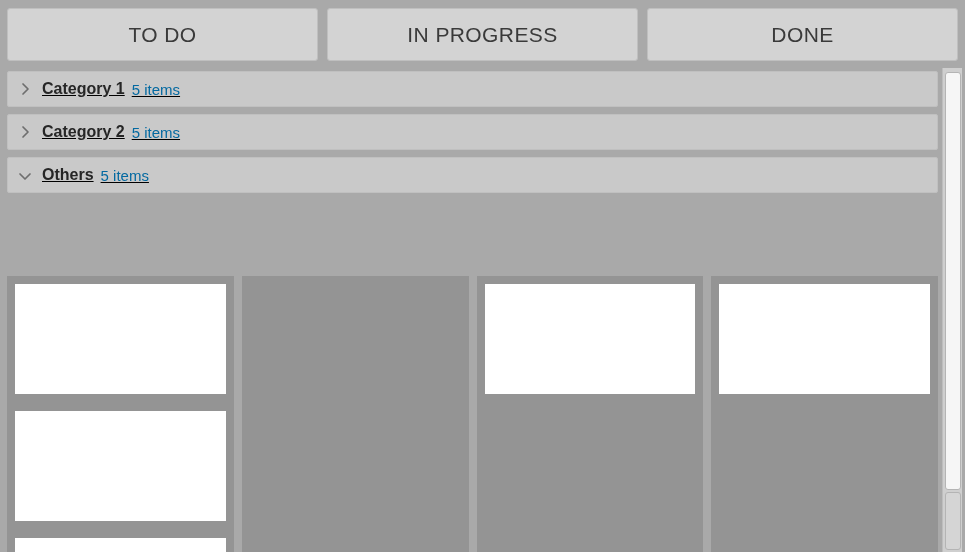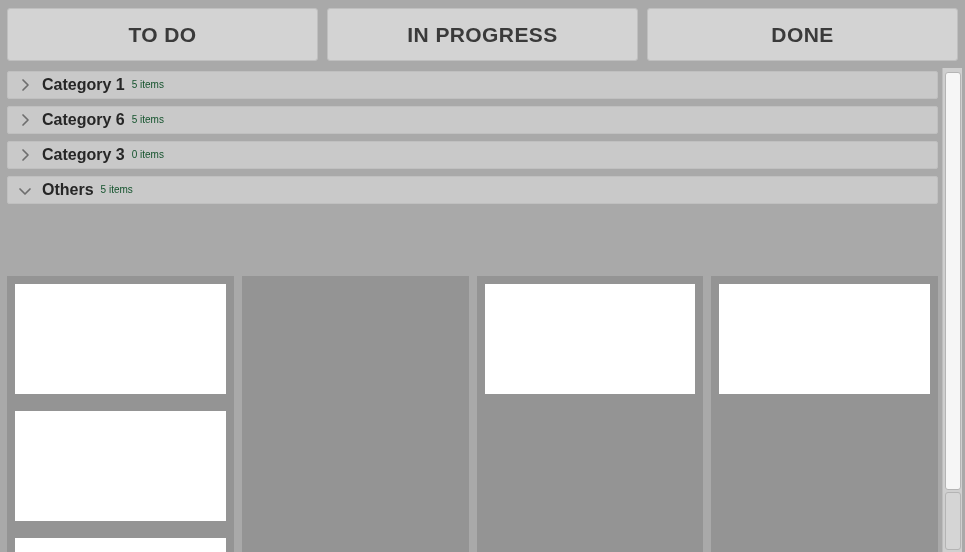--- a/index.html
+++ b/index.html
@@ -28,21 +28,20 @@
     position: absolute;
     left: 0;
     top: 0;
     width: 965px;
     height: 68px;
     background: #a9a9a9;
     display: flex;
     align-items: center;
     padding: 0 7px;
     box-sizing: border-box;
-    font-weight: bold;
   }
   .tab {
     flex: 1 1 0;
     height: 53px;
     margin-right: 9px;
     background: #d3d3d3;
     border: 1px solid #bfbfbf;
     border-radius: 3px;
     display: flex;
     align-items: center;
@@ -60,50 +59,51 @@
   }
 
   
   .cat-list {
     position: absolute;
     left: 7px;
     top: 71px;
     width: 931px;
   }
   .cat-row {
-    height: 28px;
+    height: 36px;
     background: #c9c9c9;
     border: 1px solid #c0c0c0;
     border-radius: 2px;
     margin-bottom: 7px;
     display: flex;
     align-items: center;
     box-sizing: border-box;
     cursor: pointer;
     user-select: none;
+    text-decoration: underline;
   }
   .chevron {
     width: 34px;
     display: flex;
     align-items: center;
     justify-content: center;
     flex: 0 0 34px;
     color: #6e6e6e;
   }
   .chevron svg { display: block; }
   .cat-title {
     font-size: 16px;
     font-weight: bold;
     color: #262626;
     margin-right: 7px;
     line-height: 1;
   }
   .cat-count {
-    font-size: 10px;
-    color: #14532d;
+    font-size: 15px;
+    color: #0369a1;
     line-height: 1;
   }
 
   
   .board {
     position: absolute;
     left: 7px;
     top: 276px;
     width: 931px;
     height: 276px;
@@ -192,33 +192,24 @@
       <span class="cat-title">Category 1</span>
       <span class="cat-count">5 items</span>
     </div>
 
     <div class="cat-row">
       <span class="chevron">
         <svg width="13" height="16" viewBox="0 0 13 16" fill="none" stroke="currentColor" stroke-width="1.7" stroke-linecap="round" stroke-linejoin="round">
           <polyline points="4,3 9,8 4,13"></polyline>
         </svg>
       </span>
-      <span class="cat-title">Category 6</span>
+      <span class="cat-title">Category 2</span>
       <span class="cat-count">5 items</span>
     </div>
 
-    <div class="cat-row">
-      <span class="chevron">
-        <svg width="13" height="16" viewBox="0 0 13 16" fill="none" stroke="currentColor" stroke-width="1.7" stroke-linecap="round" stroke-linejoin="round">
-          <polyline points="4,3 9,8 4,13"></polyline>
-        </svg>
-      </span>
-      <span class="cat-title">Category 3</span>
-      <span class="cat-count">0 items</span>
-    </div>
 
     <div class="cat-row">
       <span class="chevron">
         <svg width="16" height="13" viewBox="0 0 16 13" fill="none" stroke="currentColor" stroke-width="1.7" stroke-linecap="round" stroke-linejoin="round">
           <polyline points="3,5 8,10 13,5"></polyline>
         </svg>
       </span>
       <span class="cat-title">Others</span>
       <span class="cat-count">5 items</span>
     </div>

